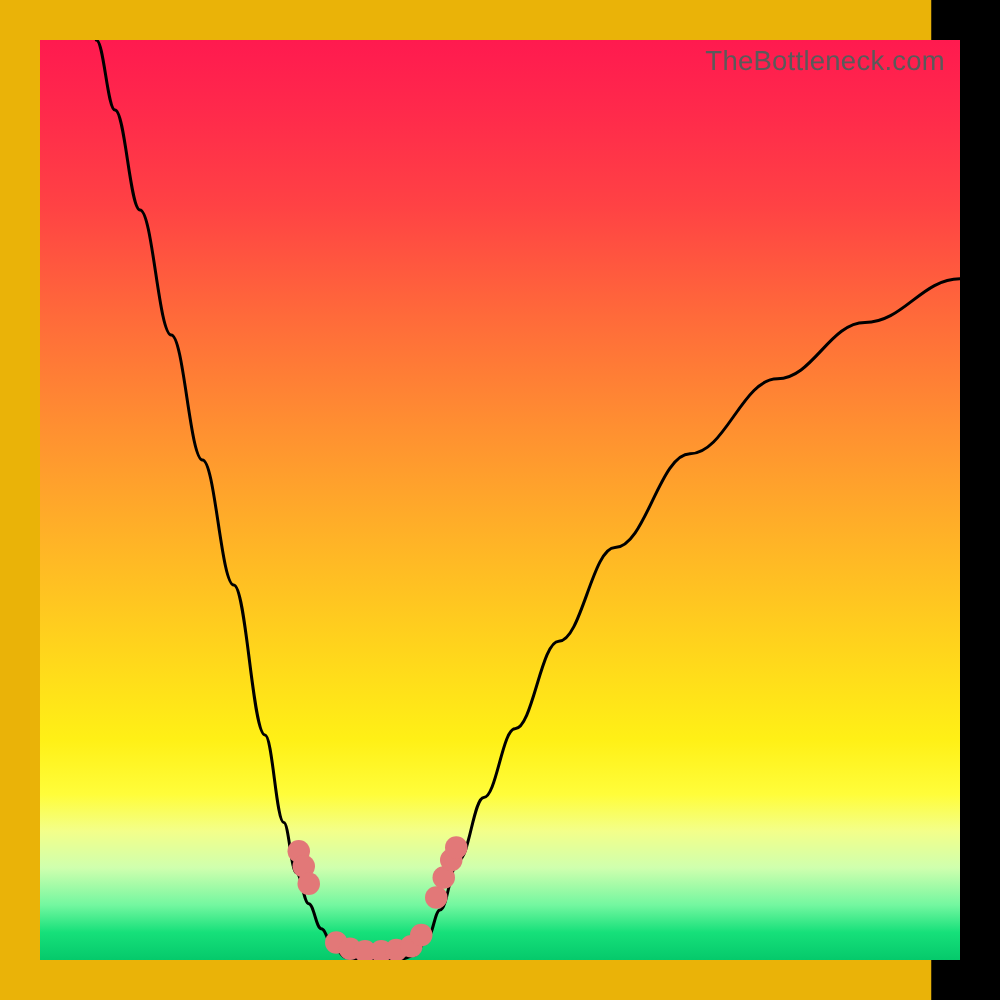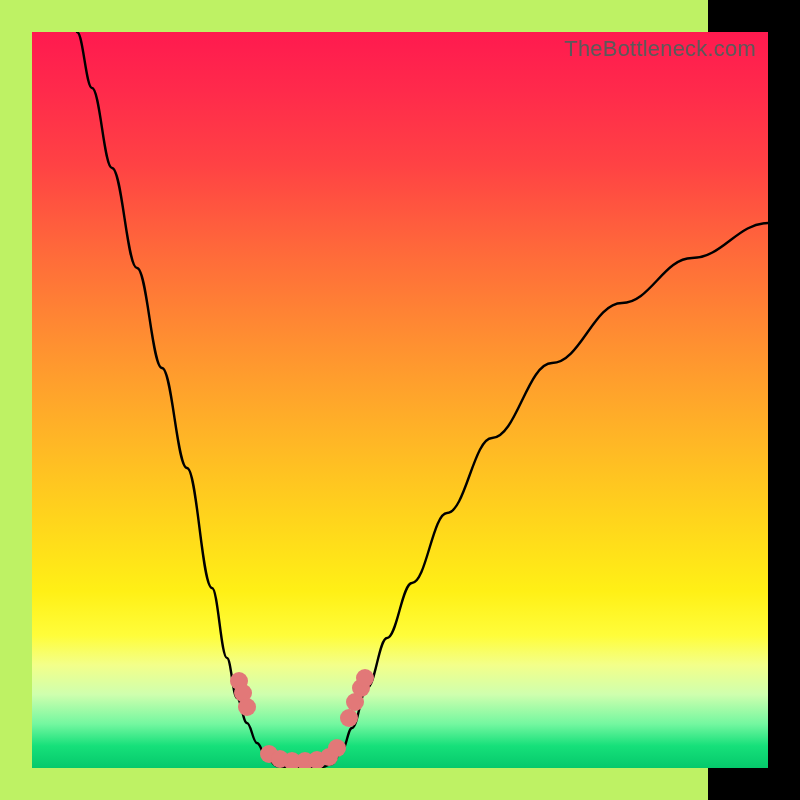--- a/index.html
+++ b/index.html
@@ -10,21 +10,22 @@
     background: #000;
     overflow: hidden;
     font-family: Arial, Helvetica, sans-serif;
   }
   .frame {
     position: absolute;
     left: 0;
     top: 0;
     width: 708px;
     height: 800px;
-    background: #bef264;
+    background: #eab308;
+    padding-left: 37px;
   }
   .plot {
     position: absolute;
     left: 32px;
     top: 32px;
     width: 736px;
     height: 736px;
     background: linear-gradient(
       to bottom,
       #ff1a4f 0%,

